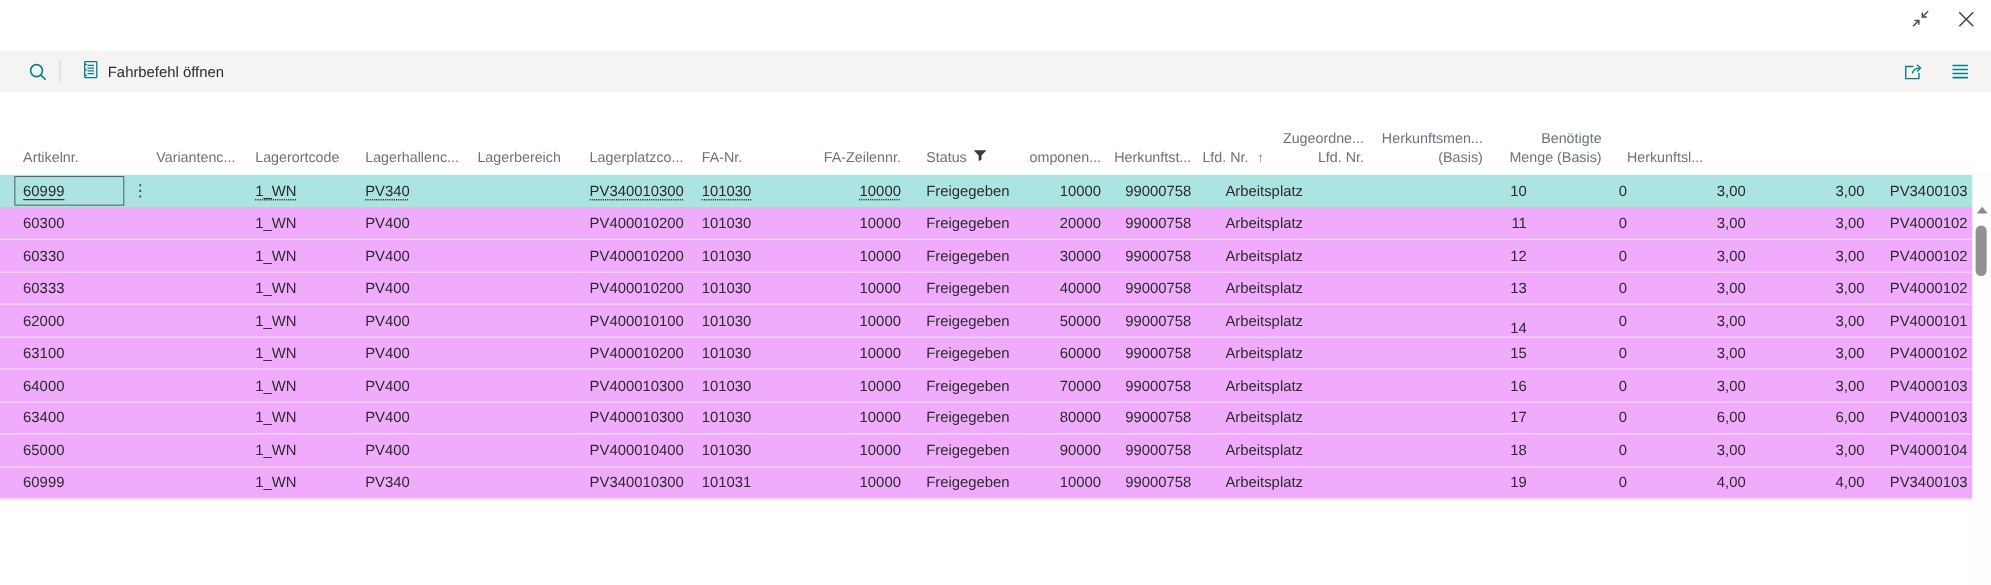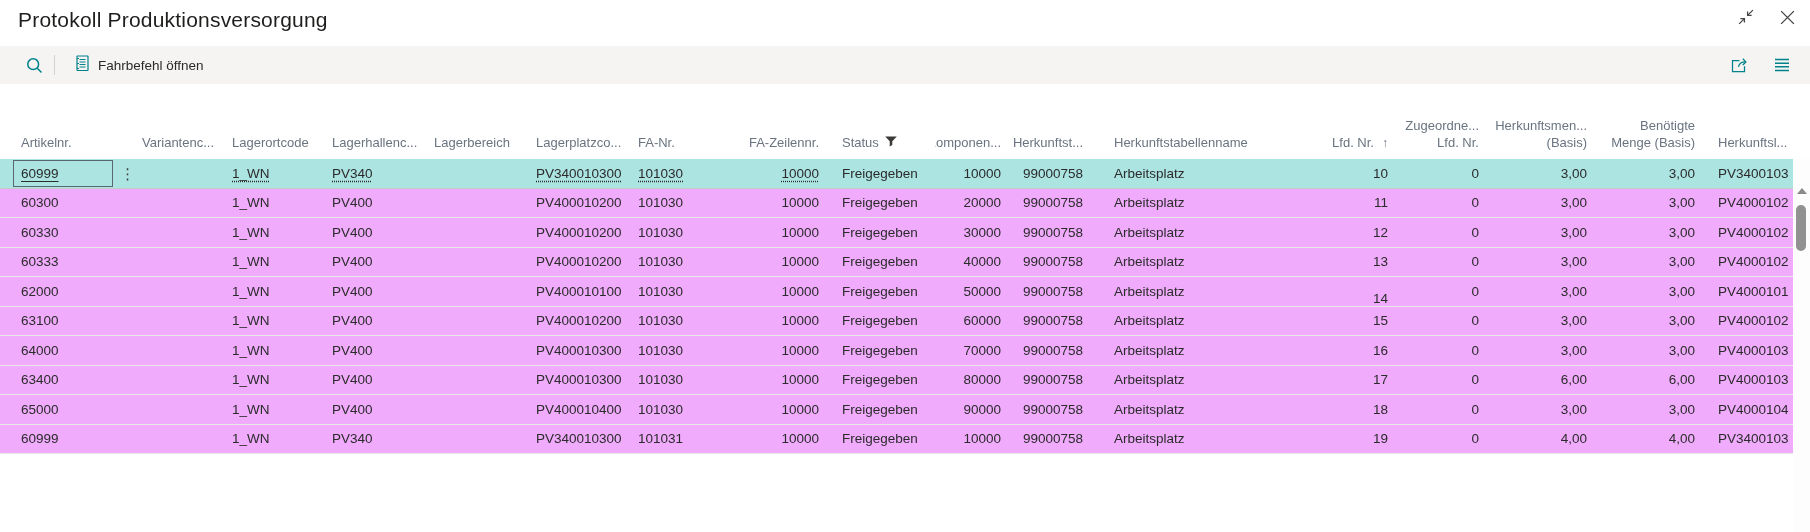--- a/index.html
+++ b/index.html
@@ -49,21 +49,20 @@
   .vs-up{position:absolute;top:29px;left:50%;transform:translateX(-50%);width:0;height:0;
          border-left:5px solid transparent;border-right:5px solid transparent;border-bottom:6px solid #8c8a88;}
   .vs-thumb{position:absolute;top:46px;left:3px;width:10px;height:46px;border-radius:5px;background:var(--scrollbar-thumb,#919191);}
 </style>
 </head>
 <body>
 
 <div class="app">
 
   <header class="titlebar">
-    <h1 class="page-title">Protokoll Produktionsversorgung</h1>
     <div class="win-icons">
       <button title="">
         <svg width="18" height="18" viewBox="0 0 17 17" fill="none" stroke="currentColor" stroke-width="1.2">
           <path d="M15 2l-5 5"></path>
             <path d="M10 3.2V7h3.8"></path>
           <path d="M2 15l5-5"></path>
             <path d="M7 13.8V10H3.2"></path>
         </svg>
       </button>
       <button>
@@ -165,25 +164,20 @@
       <div class="hcell right" style="width: 74px; padding-left: 0px;">
         <div class="hline">
           <span class="hlabel">Komponen...</span>
         </div>
       </div>
       <div class="hcell right" style="width: 82px; padding-left: 0px;">
         <div class="hline">
           <span class="hlabel">Herkunftst...</span>
         </div>
       </div>
-      <div class="hcell" style="width: 239px; padding-left: 23px;">
-        <div class="hline">
-          <span class="hlabel">Herkunftstabellenname</span>
-        </div>
-      </div>
       <div class="hcell right" style="width: 66px; padding-left: 0px;">
         <div class="hline">
           <span class="hlabel">Lfd. Nr.</span>
           <span class="sort">↑</span>
         </div>
       </div>
       <div class="hcell right" style="width: 91px; padding-left: 0px; align-items: flex-end;">
         <div class="hline">
           <span class="hlabel">Zugeordne...</span>
         </div>

